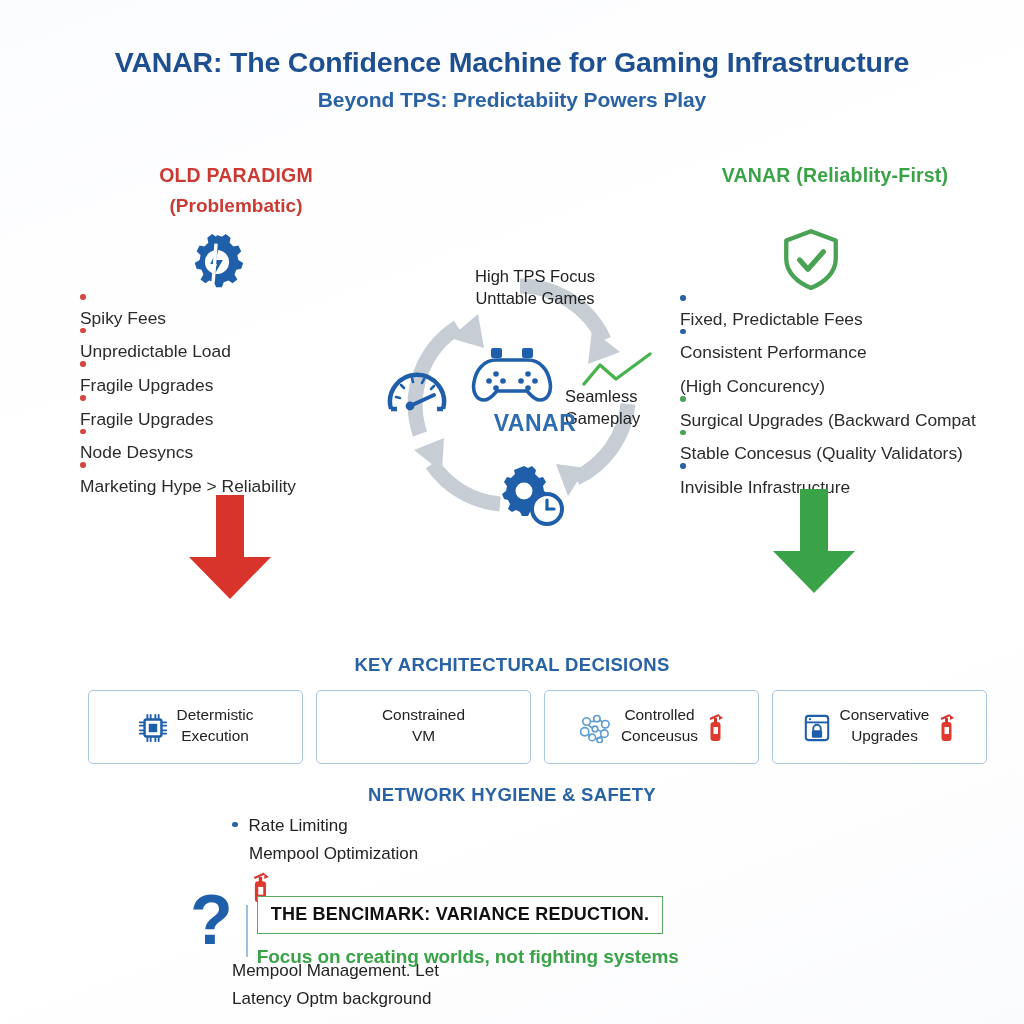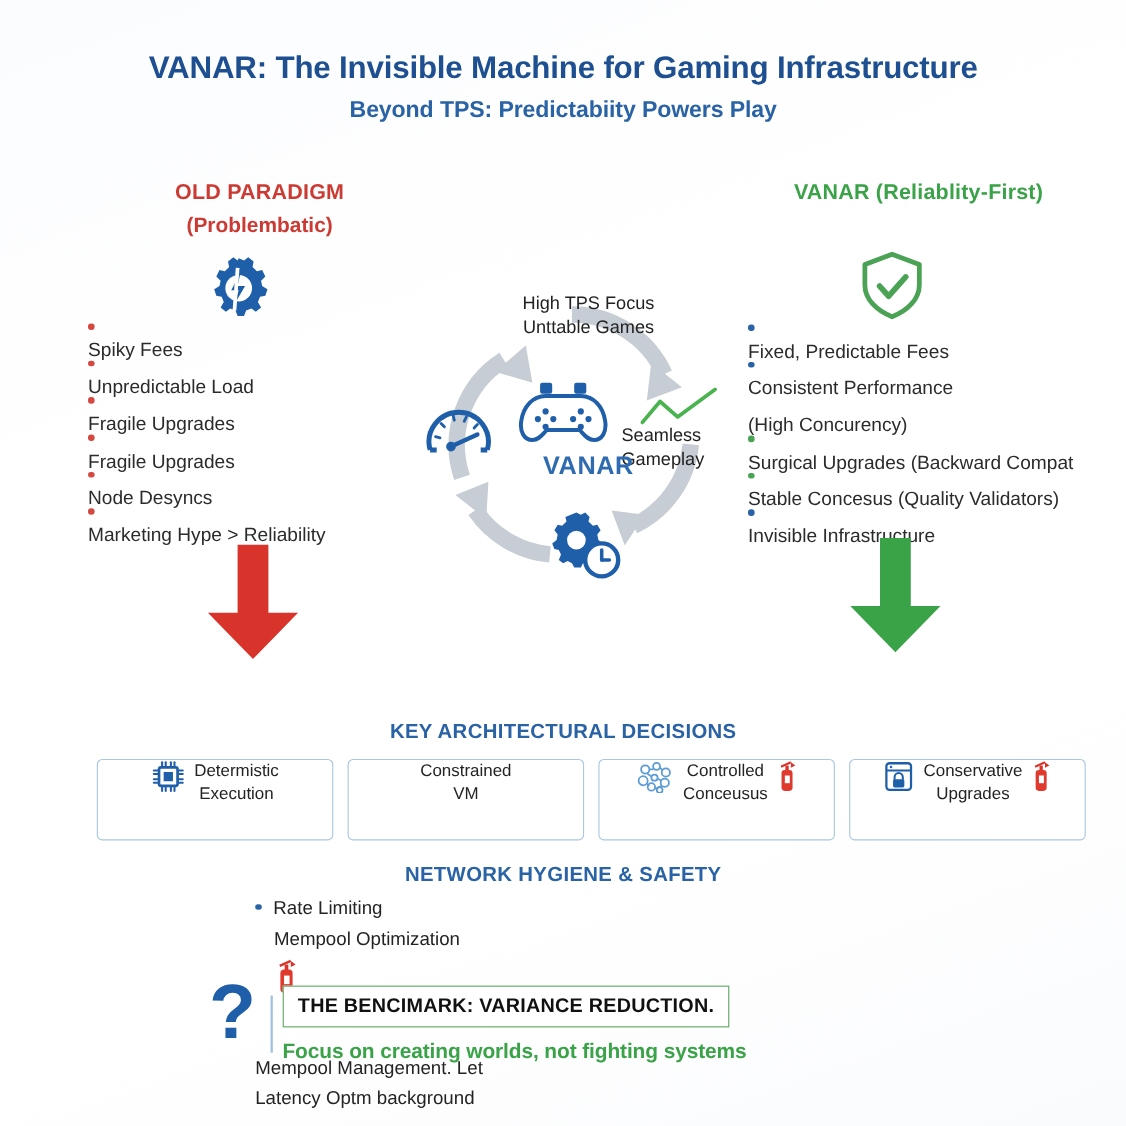--- a/index.html
+++ b/index.html
@@ -79,22 +79,22 @@
     position: absolute; width: 1024px; text-align: center;
     font-size: 18.5px; font-weight: bold; color: #2a63a5; letter-spacing: 0.3px;
   }
   #kad-head { top: 654px; left: 0; }
   #nhs-head { top: 784px; left: 0; }
 
   .cards { position: absolute; left: 88px; top: 690px; display: flex; gap: 13px; }
   .card {
     width: 215px; height: 74px;
     border: 1.4px solid #a9c6e2; border-radius: 5px; background: #ffffff;
-    display: flex; align-items: flex-start; justify-content: center; gap: 9px;
-    padding: 0 8px;
+    display: flex; align-items: flex-end; justify-content: center; gap: 9px;
+    padding: 16px 8px;
   }
   .card-label { font-size: 15.4px; color: #232323; line-height: 1.35; text-align: center; }
 
   
   .nhs { position: absolute; left: 232px; top: 812px; display: flex; align-items: flex-start; flex-direction: column; }
   .nhs-left { width: 262px; font-size: 17px; color: #232323; line-height: 1.62; }
   .nhs-left .l1 { display: flex; align-items: baseline; }
   .nhs-left .l2 { padding-left: 17px; }
   .nhs-ext { width: 58px; display: flex; justify-content: center; padding-top: 4px; }
   .nhs-div { width: 1.6px; height: 52px; background: #9fc0dd; margin: 0 14px; }
@@ -117,21 +117,21 @@
     margin-top: 12px; font-size: 19px; color: #3aa348; font-weight: bold;
     letter-spacing: -0.1px; white-space: nowrap;
   }
 </style>
 </head>
 <body>
 
 <div class="page">
 
   <div class="title-block">
-    <div class="main-title">VANAR: The Invisible Machine for Gaming Infrastructure</div>
+    <div class="main-title">VANAR: The Confidence Machine for Gaming Infrastructure</div>
     <div class="sub-title">Beyond TPS: Predictabiity Powers Play</div>
   </div>
 
   <div class="col-head" id="old-head">
     <div class="h1line">OLD PARADIGM</div>
     <div class="h2line">(Problembatic)</div>
   </div>
 
   <div class="head-icon" id="old-icon">
     <svg width="62" height="62" viewBox="0 0 64 64">

